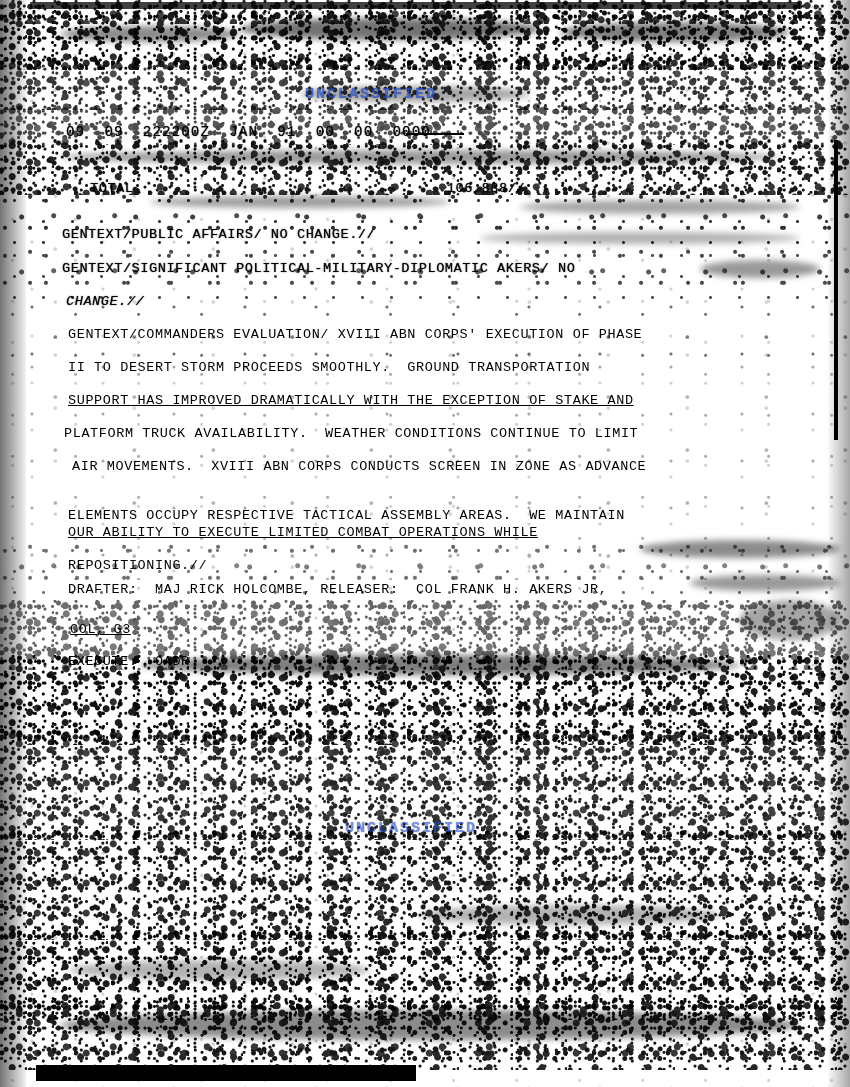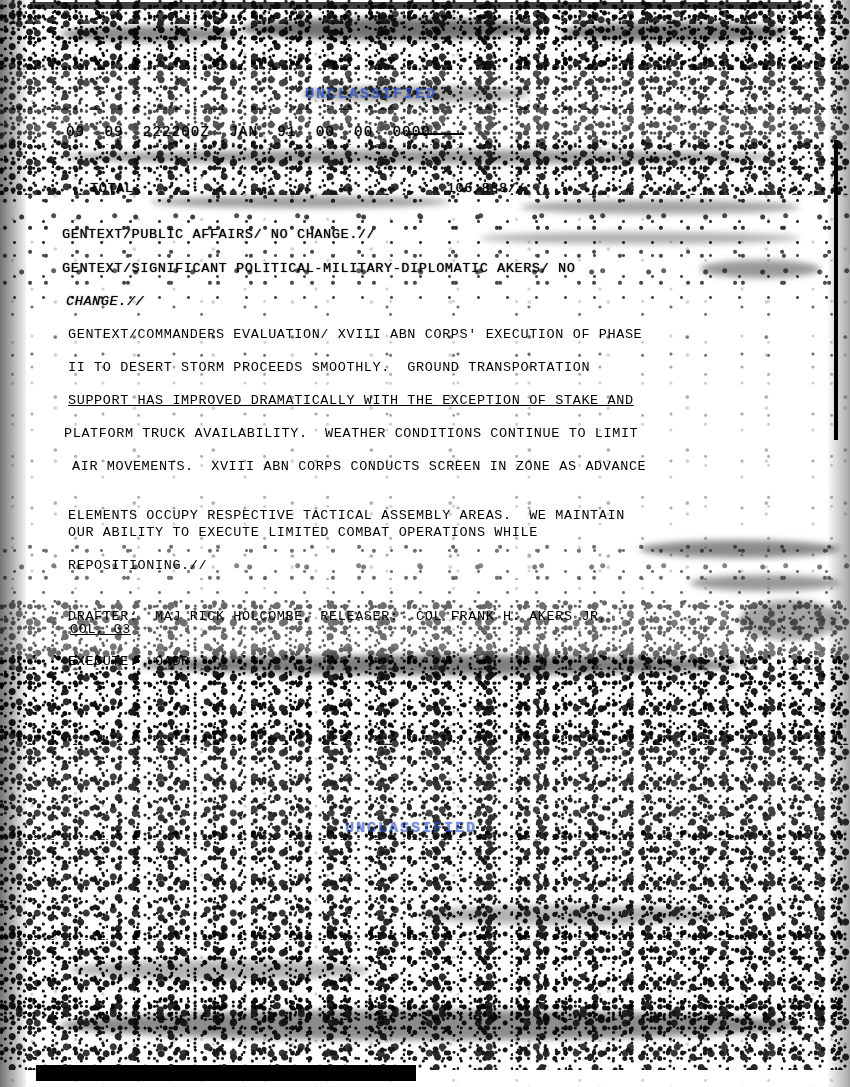--- a/index.html
+++ b/index.html
@@ -222,23 +222,23 @@
   <div class="doc-text smeared" style="left:62px;top:227px;">GENTEXT/PUBLIC AFFAIRS/ NO CHANGE.//</div>
   <div class="doc-text smeared" style="left:62px;top:261px;">GENTEXT/SIGNIFICANT POLITICAL-MILITARY-DIPLOMATIC AKERS/ NO</div>
   <div class="doc-text smeared" style="left:66px;top:294px;font-style:italic;">CHANGE.//</div>
 
   <div class="doc-text" style="left:68px;top:327px;">GENTEXT/COMMANDERS EVALUATION/ XVIII ABN CORPS' EXECUTION OF PHASE</div>
   <div class="doc-text" style="left:68px;top:360px;">II TO DESERT STORM PROCEEDS SMOOTHLY.  GROUND TRANSPORTATION</div>
   <div class="doc-text" style="left:68px;top:393px;text-decoration:underline;">SUPPORT HAS IMPROVED DRAMATICALLY WITH THE EXCEPTION OF STAKE AND</div>
   <div class="doc-text" style="left:64px;top:426px;">PLATFORM TRUCK AVAILABILITY.  WEATHER CONDITIONS CONTINUE TO LIMIT</div>
   <div class="doc-text" style="left:72px;top:459px;">AIR MOVEMENTS.  XVIII ABN CORPS CONDUCTS SCREEN IN ZONE AS ADVANCE</div>
   <div class="doc-text" style="left:68px;top:472px;margin-top:36px;">ELEMENTS OCCUPY RESPECTIVE TACTICAL ASSEMBLY AREAS.  WE MAINTAIN</div>
-  <div class="doc-text" style="left:68px;top:525px;">OUR ABILITY TO EXECUTE LIMITED COMBAT OPERATIONS WHILE</div>
+  <div class="doc-text" style="left:68px;top:525px;text-decoration:underline;">OUR ABILITY TO EXECUTE LIMITED COMBAT OPERATIONS WHILE</div>
   <div class="doc-text" style="left:68px;top:558px;">REPOSITIONING.//</div>
-  <div class="doc-text" style="left:68px;top:609px;text-align:right;">DRAFTER:  MAJ RICK HOLCOMBE, RELEASER:  COL FRANK H. AKERS JR,</div>
+  <div class="doc-text" style="left:68px;top:582px;text-align:right;">DRAFTER:  MAJ RICK HOLCOMBE, RELEASER:  COL FRANK H. AKERS JR,</div>
   <div class="doc-text" style="left:70px;top:622px;text-decoration:underline;">COL, G3</div>
   <div class="doc-text" style="left:68px;top:654px;">EXECUTE:  OADR</div>
 
   <div class="classification smeared" style="left:345px;top:820px;opacity:0.62;">UNCLASSIFIED</div>
 
   <div class="speckle-band tex-light noise" style="top:0px;height:1087px;opacity:0.18;z-index:8;"></div>
 
 </div>
 
 </body></html>

